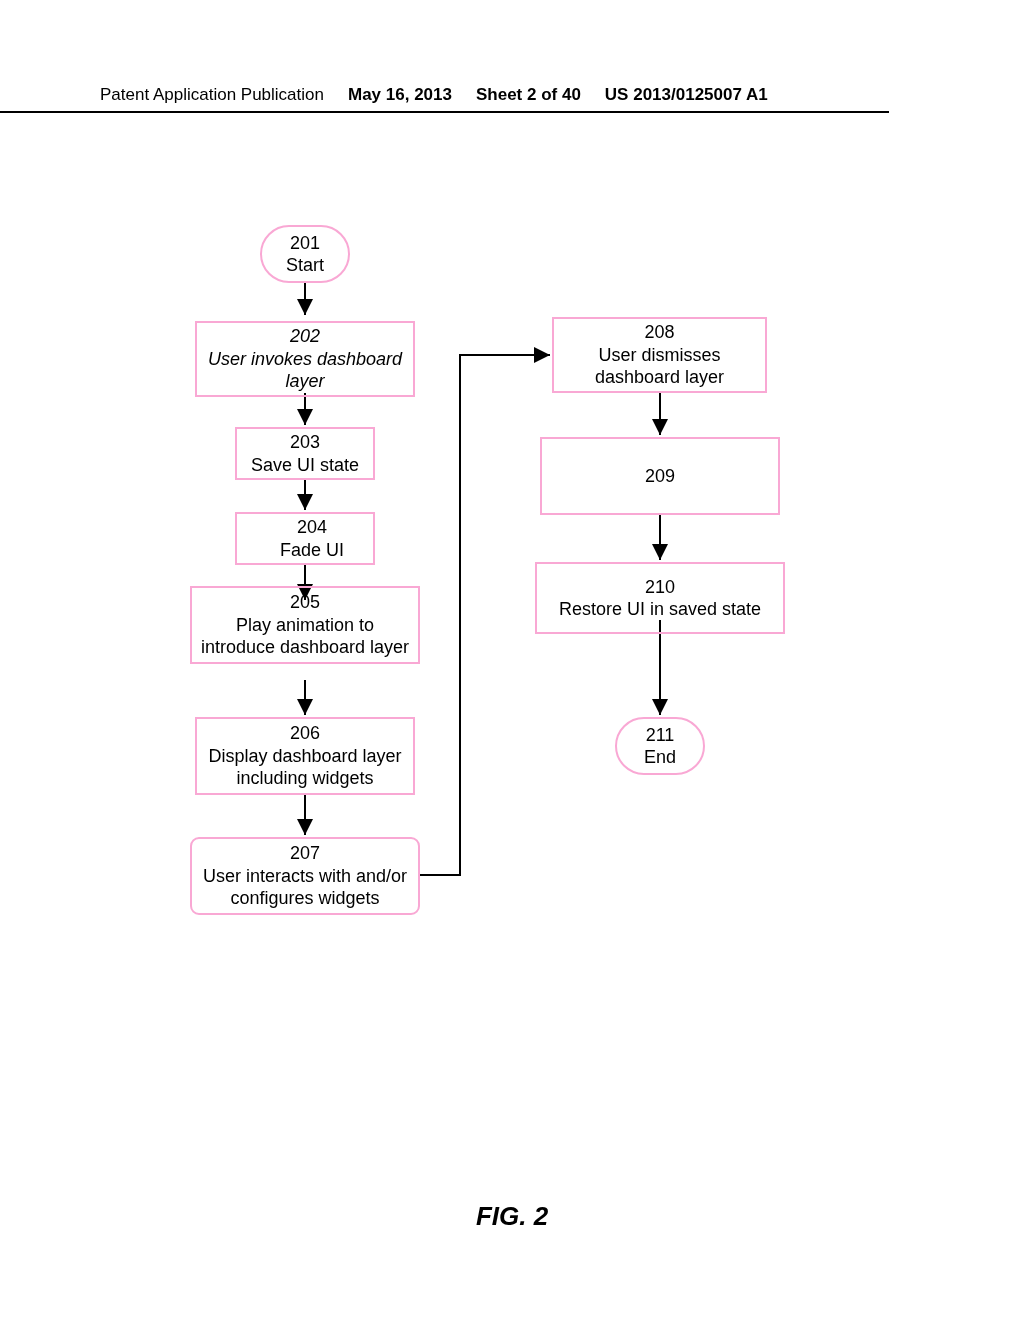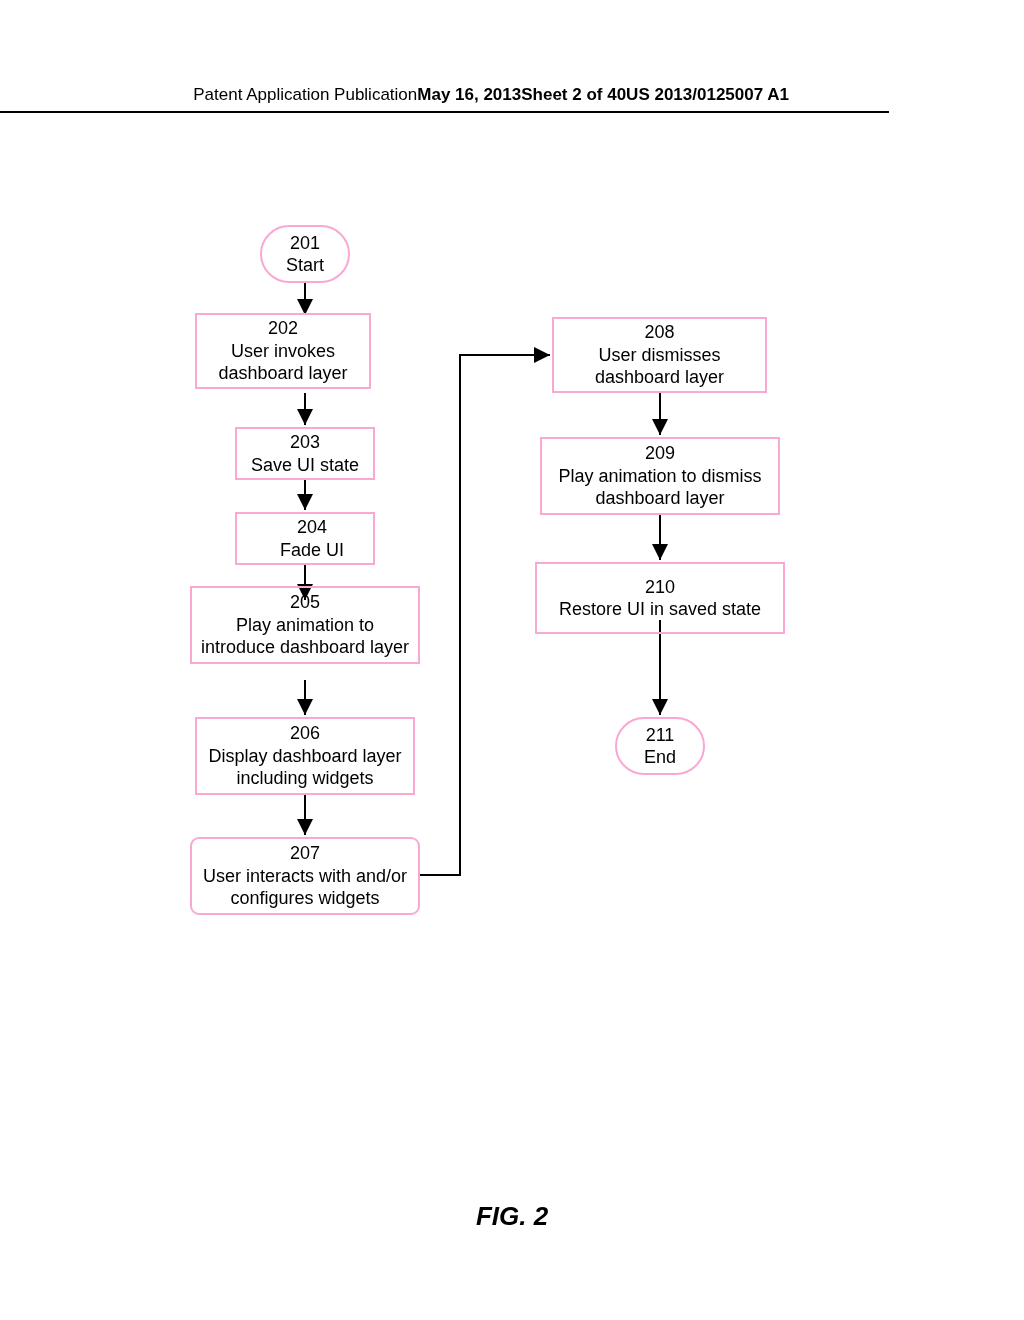--- a/index.html
+++ b/index.html
@@ -11,24 +11,25 @@
     background: #fff;
     position: relative;
   }
   .header {
     position: absolute;
     top: 85px;
     left: 0;
     width: 889px;
     border-bottom: 2px solid #000;
     display: flex;
-    justify-content: flex-end;
+    justify-content: flex-start;
     padding: 0 100px 6px 100px;
     box-sizing: border-box;
     font-size: 17px;
+    gap: 24px;
   }
   .header .bold { font-weight: bold; }
   .flow-container {
     position: absolute;
     top: 225px;
     left: 180px;
     width: 680px;
   }
   .node {
     position: absolute;
@@ -105,21 +106,21 @@
     <line x1="480" y1="290" x2="480" y2="335" stroke="#000" stroke-width="2" marker-end="url(#arrow)"></line>
 
     <line x1="480" y1="395" x2="480" y2="490" stroke="#000" stroke-width="2" marker-end="url(#arrow)"></line>
   </svg>
 
   <div class="node terminal" style="left:80px; top:0; width:90px; height:58px;">
     <span class="num">201</span>
     <span>Start</span>
   </div>
 
-  <div class="node" style="left:15px; top:88px; width:176px; height:76px;">
+  <div class="node" style="left:15px; top:96px; width:220px; height:76px;font-style:italic;">
     <span class="num">202</span>
     <span>User invokes dashboard layer</span>
   </div>
 
   <div class="node" style="left:55px; top:202px; width:140px; height:53px;">
     <span class="num">203</span>
     <span>Save UI state</span>
   </div>
 
   <div class="node" style="left:55px; top:287px; width:140px; height:53px;padding-left:20px;">
@@ -142,21 +143,20 @@
     <span>User interacts with and/or configures widgets</span>
   </div>
 
   <div class="node" style="left:372px; top:92px; width:215px; height:76px;">
     <span class="num">208</span>
     <span>User dismisses dashboard layer</span>
   </div>
 
   <div class="node" style="left:360px; top:212px; width:240px; height:78px;">
     <span class="num">209</span>
-    <span>Play animation to dismiss dashboard layer</span>
   </div>
 
   <div class="node" style="left:355px; top:337px; width:250px; height:72px;">
     <span class="num">210</span>
     <span>Restore UI in saved state</span>
   </div>
 
   <div class="node terminal" style="left:435px; top:492px; width:90px; height:58px;">
     <span class="num">211</span>
     <span>End</span>

